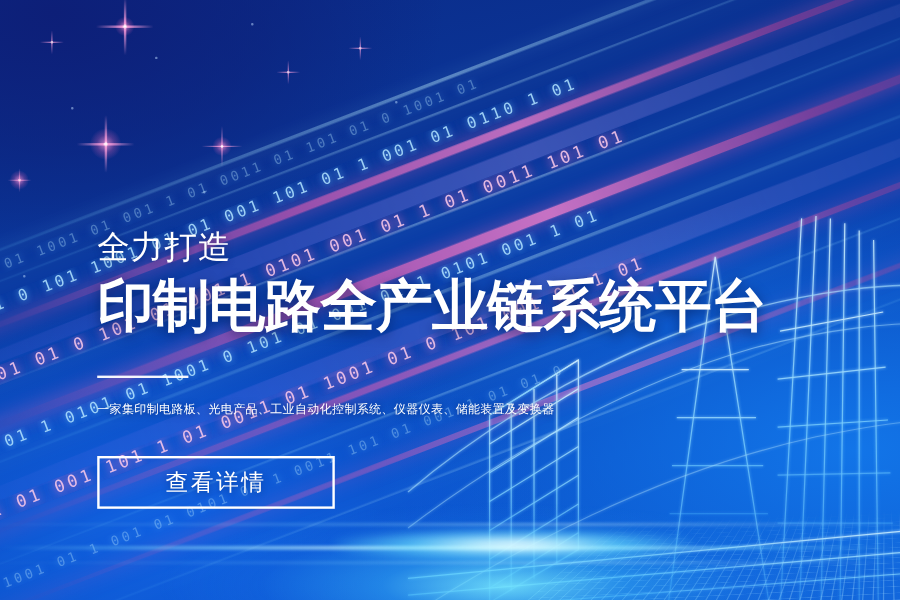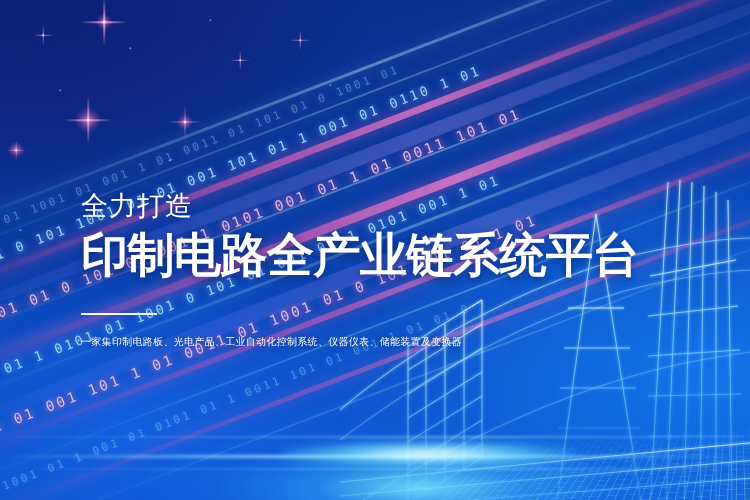--- a/index.html
+++ b/index.html
@@ -371,15 +371,16 @@
   <div class="burst-ray"></div>
   <div class="burst-core"></div>
 
   <div class="content">
     <div class="eyebrow">全力打造</div>
     <h1 class="headline">印制电路全产业链系统平台</h1>
     <div class="rule"></div>
     <p class="desc">
       <span>一家集印制电路板、光电产品、工业自动化控制系统、仪器仪表、储能装置及变换器</span>
     </p>
+    <a class="cta" href="#">查看详情</a>
   </div>
 
 </div>
 
 </body></html>

